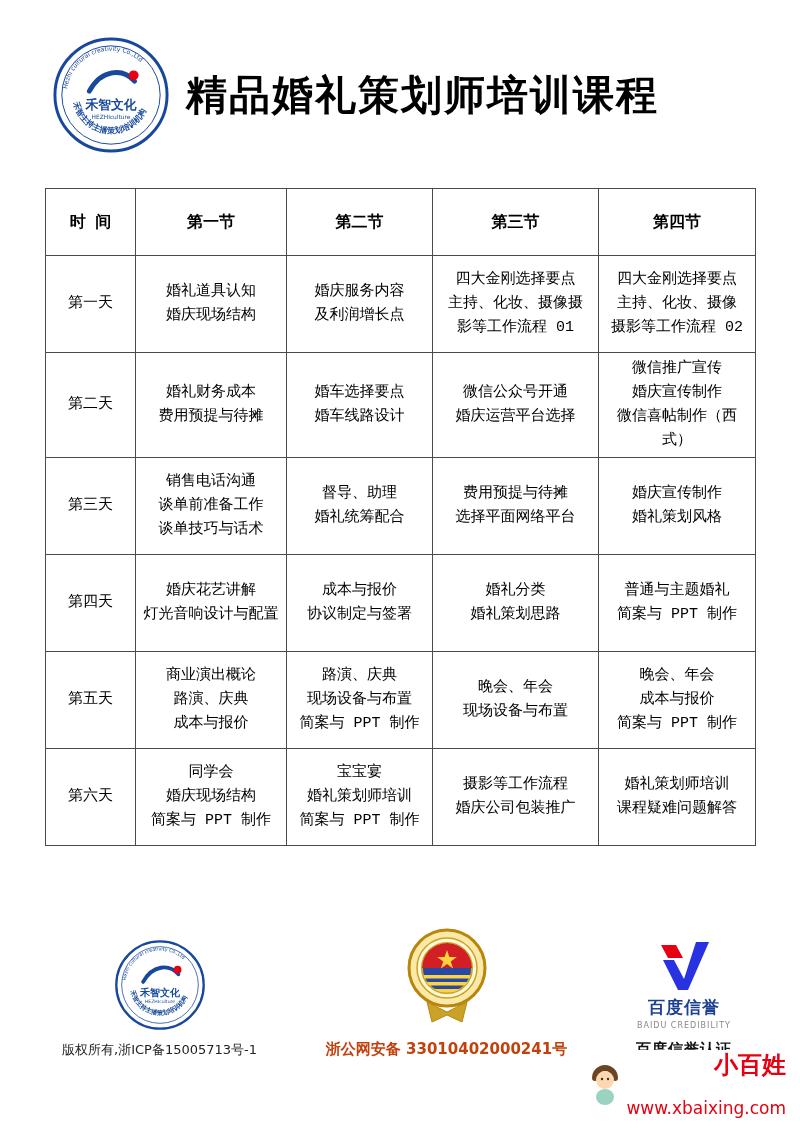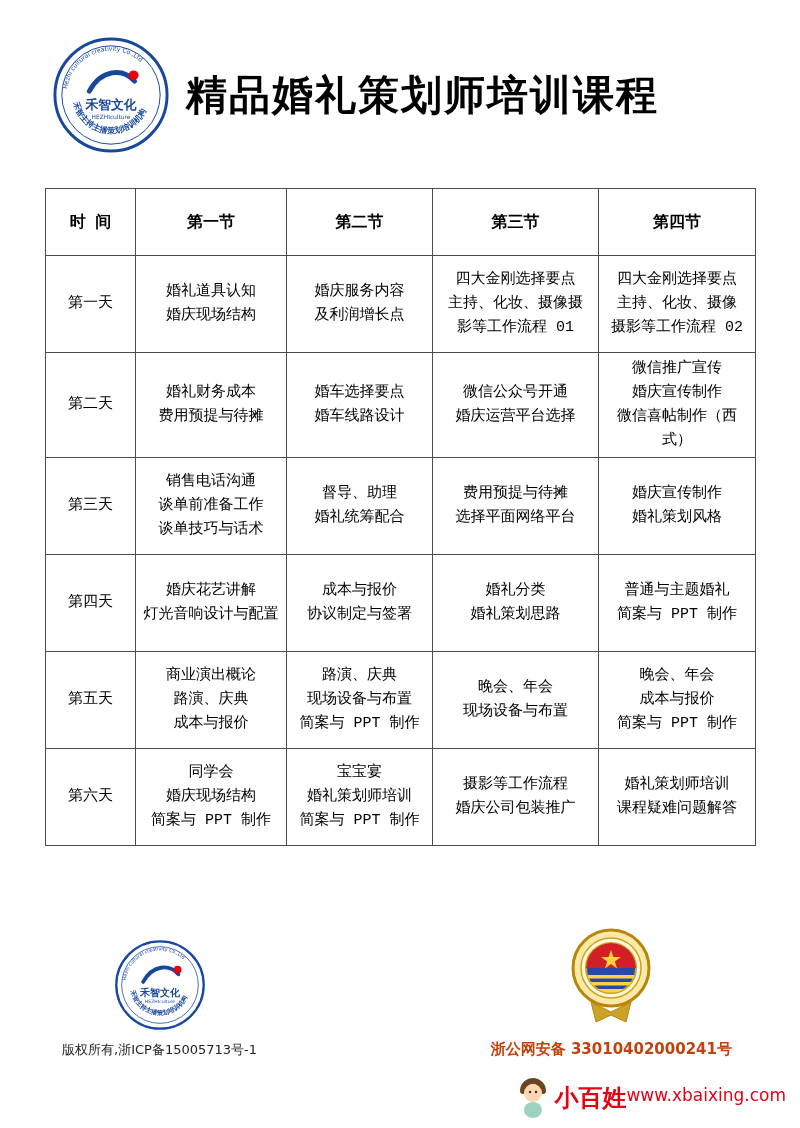--- a/index.html
+++ b/index.html
@@ -61,21 +61,21 @@
   .police-text{font-size:15px;font-weight:bold;color:#c2410c;margin-top:8px;}
   .baidu-name{font-size:17px;font-weight:bold;color:#1c3f94;margin-top:4px;letter-spacing:1px;}
   .baidu-en{font-size:8px;color:#888;letter-spacing:1px;margin-top:2px;}
   .baidu-cert{font-size:15px;font-weight:bold;color:#111;margin-top:10px;letter-spacing:1px;}
   
   .watermark{
     position:absolute;right:10px;bottom:8px;
     display:flex;align-items:center;gap:5px;
     background:#fff;padding:2px 4px;
   }
-  .wm-texts{display:flex;flex-direction:row;align-items:flex-start;}
+  .wm-texts{display:flex;flex-direction:column;align-items:flex-end;gap:20px;}
   .wm-name{font-size:24px;font-weight:bold;color:#e60012;line-height:1.1;
     font-family:"DejaVu Serif","Liberation Serif",serif;}
   .wm-url{font-size:17px;color:#e60012;}
 </style>
 </head>
 <body>
 
 <div class="page">
 
   <div class="header">
@@ -224,20 +224,29 @@
         <g clip-path="url(#innerClip)">
           <rect x="20" y="47" width="46" height="3.5" fill="#ffd23f"></rect>
           <rect x="20" y="54" width="46" height="3.5" fill="#ffd23f"></rect>
           <rect x="20" y="61" width="46" height="3.5" fill="#ffd23f"></rect>
         </g>
         <polygon points="23,74 43,84 63,74 58,94 43,87 28,94" fill="#c9a227" stroke="#b8860b" stroke-width="1"></polygon>
       </svg>
       <div class="police-text">浙公网安备 33010402000241号</div>
     </div>
 
+    <div class="foot-block">
+      <svg class="baidu-svg" viewBox="0 0 54 54">
+        <polygon points="4,7 19,7 26,20 11,20" fill="#e60012"></polygon>
+        <polygon points="6,22 17,22 27,41 39,4 52,4 31,52 21,52" fill="#2932e1"></polygon>
+      </svg>
+      <div class="baidu-name">百度信誉</div>
+      <div class="baidu-en">BAIDU CREDIBILITY</div>
+      <div class="baidu-cert">百度信誉认证</div>
+    </div>
 
   </div>
 
   <div class="watermark">
     <svg width="32" height="40" viewBox="0 0 32 40">
       <path d="M6,13 A10,10 0 0 1 26,13" fill="none" stroke="#6b4423" stroke-width="6" stroke-linecap="round"></path>
       <circle cx="16" cy="15" r="9" fill="#fcd7b0"></circle>
       <circle cx="13" cy="14" r="1.2" fill="#333"></circle>
       <circle cx="19" cy="14" r="1.2" fill="#333"></circle>
       <ellipse cx="16" cy="32" rx="9" ry="8" fill="#9bd3c0"></ellipse>

